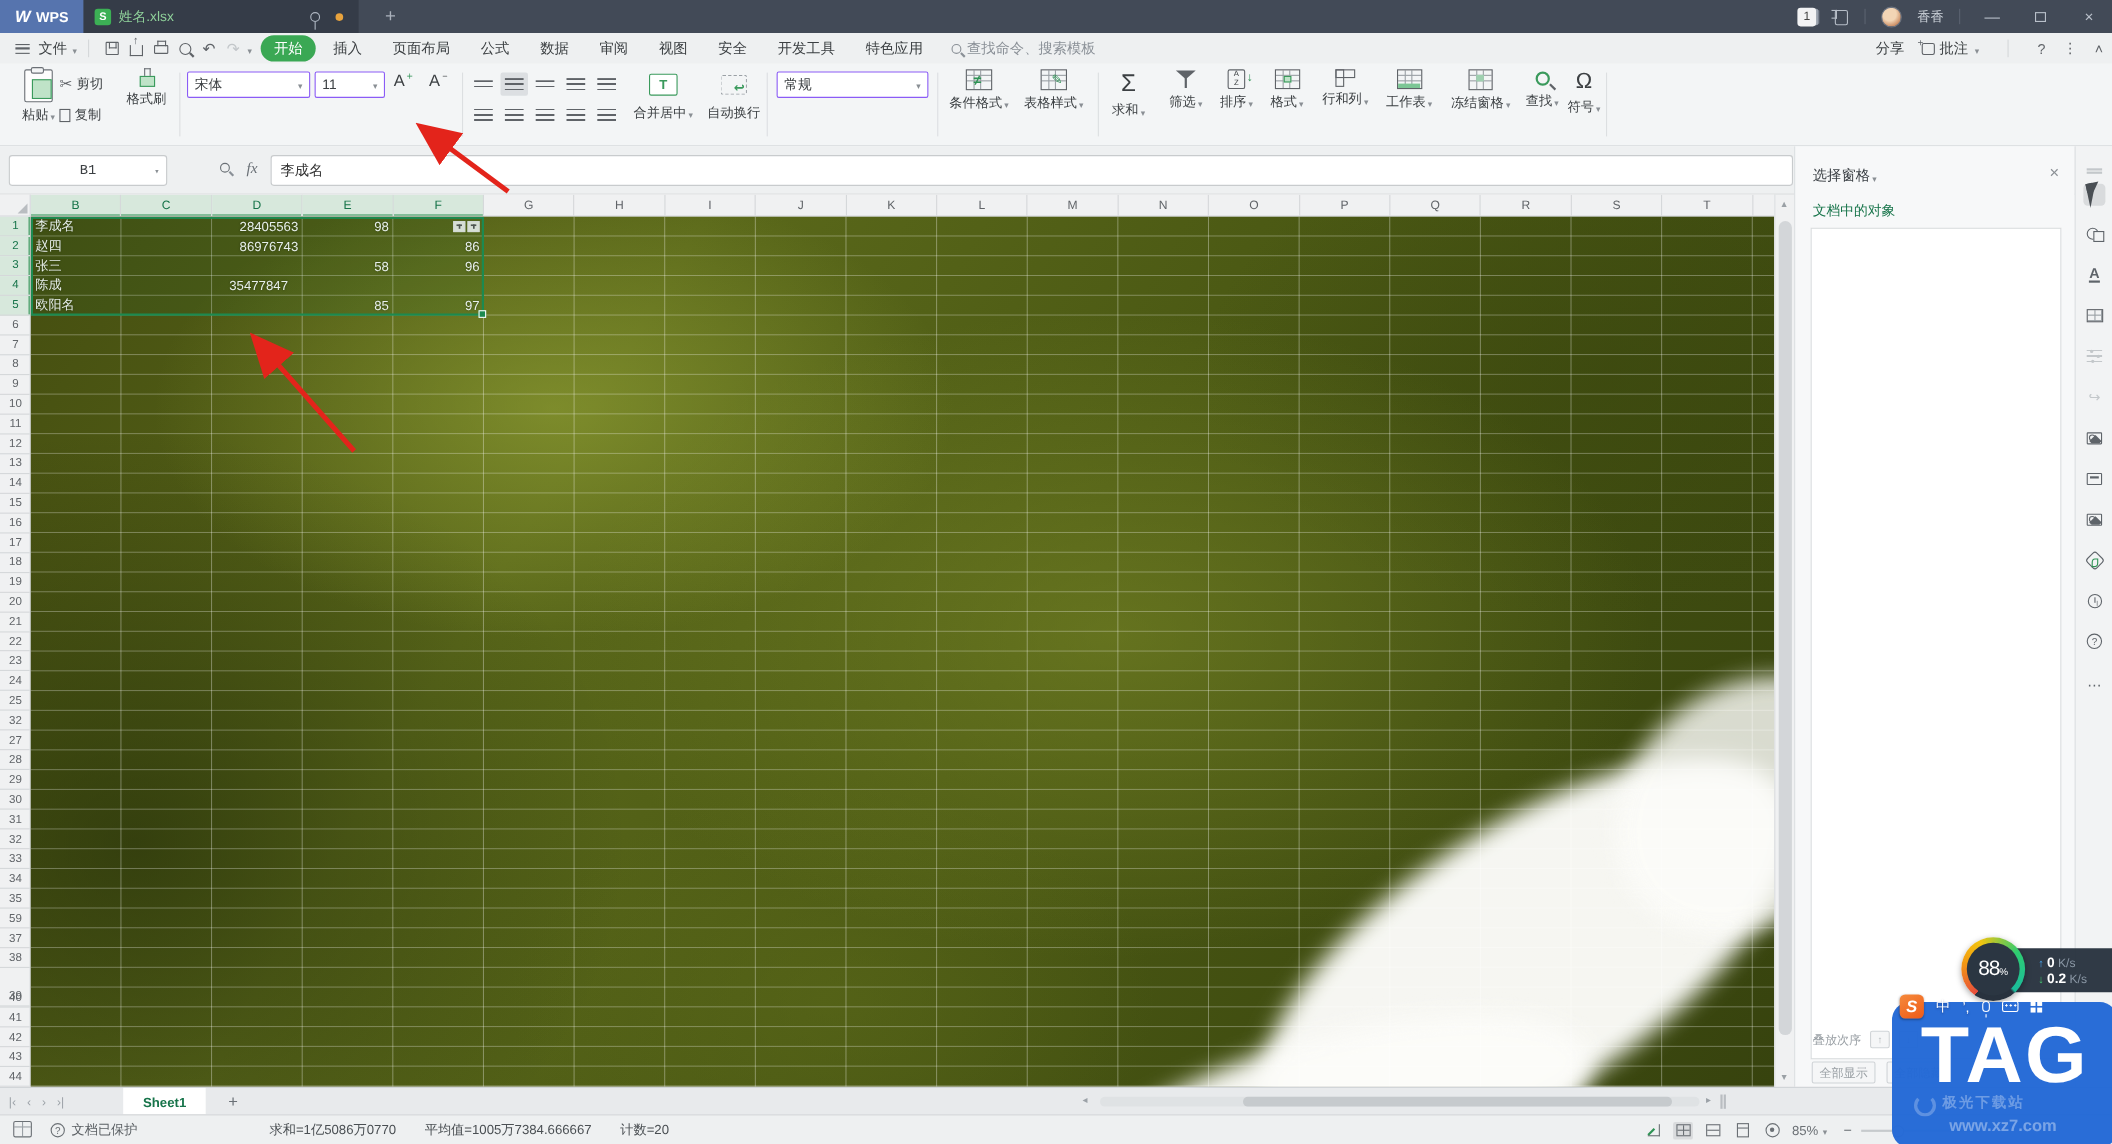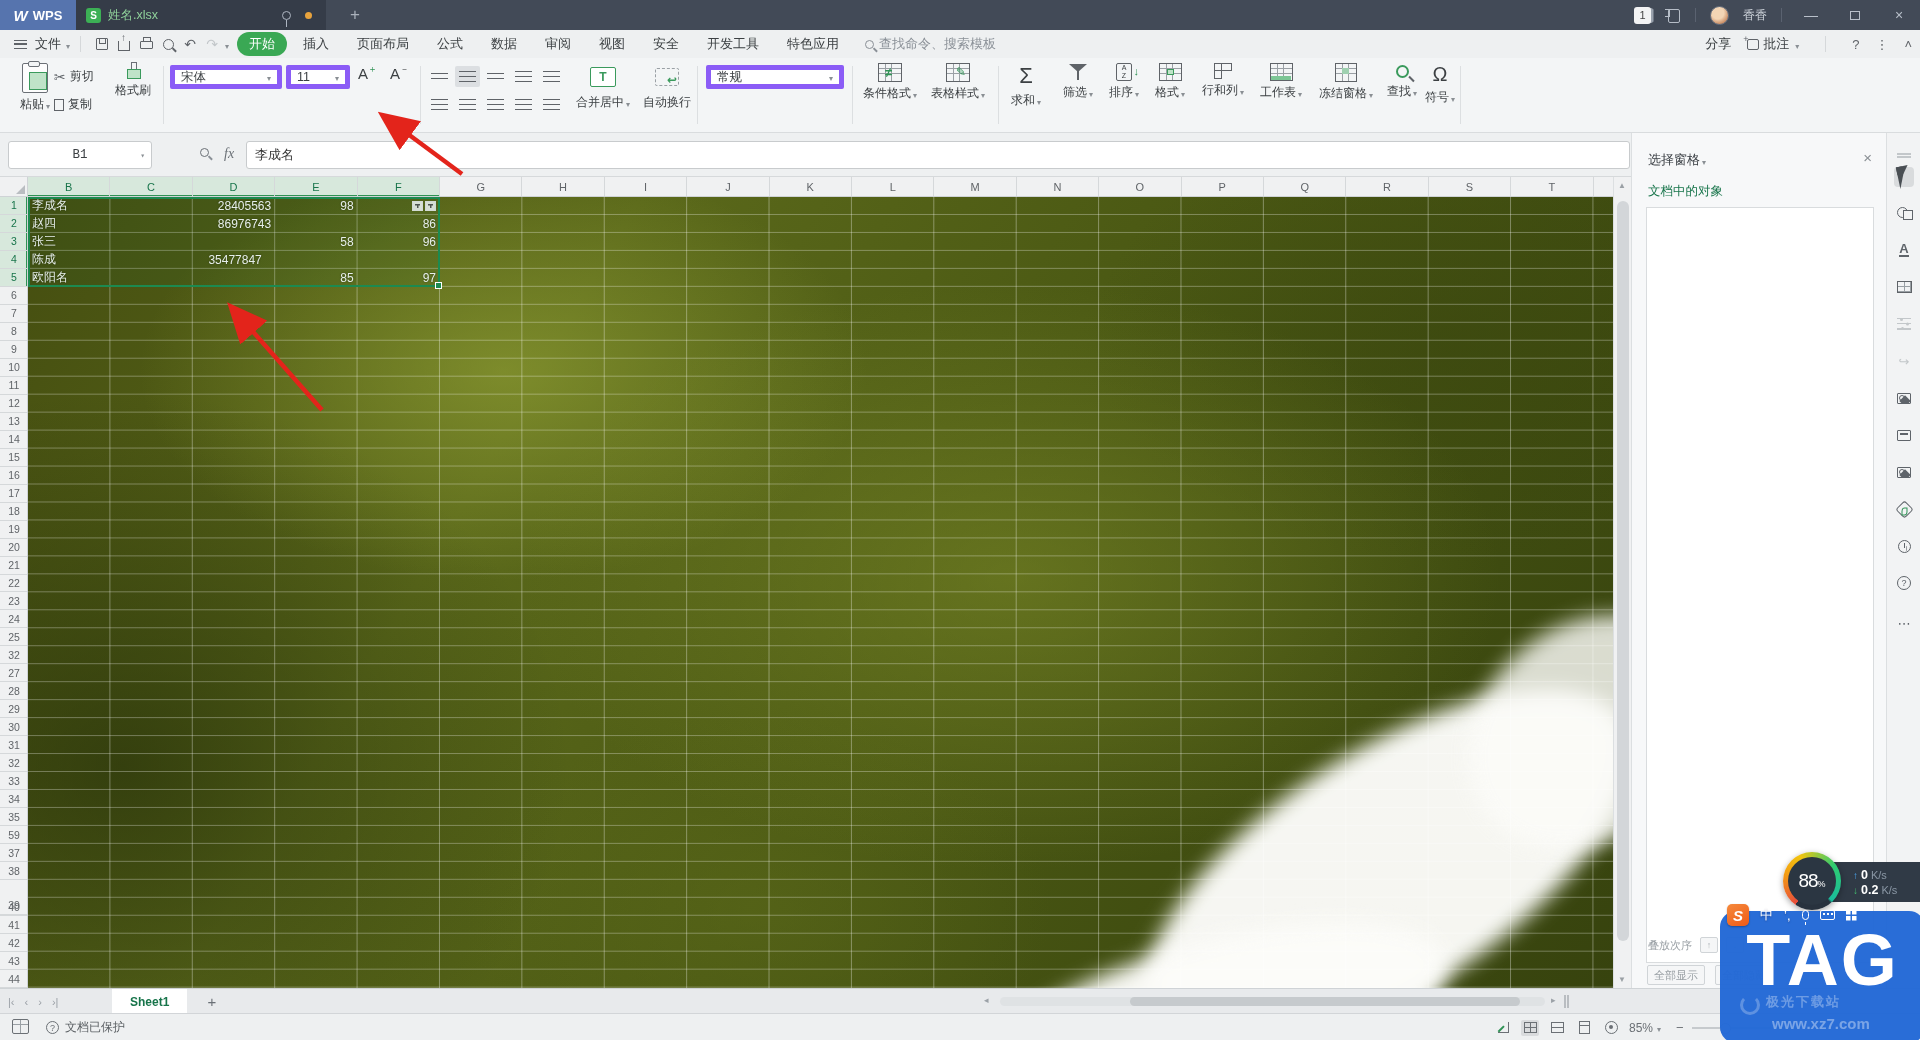--- a/index.html
+++ b/index.html
@@ -65,21 +65,21 @@
   .rsm{position:absolute;display:flex;align-items:center;gap:4px;font-size:12px;color:#3c4043;white-space:nowrap;}
   .ic-paste{width:26px;height:30px;border:1.8px solid #6b7076;border-radius:2px;position:relative;background:#fdfdfd;}
   .ic-paste::before{content:"";position:absolute;left:5px;top:-3px;width:10px;height:4px;background:#f3f5f6;border:1.5px solid #6b7076;border-radius:2px;}
   .ic-paste::after{content:"";position:absolute;left:6px;top:8px;width:16px;height:16px;background:#bfe3c8;border:1.5px solid #3a9a5c;}
   .ic-cut::before{content:"✂";font-size:14px;color:#5f6368;}
   .ic-copy{width:10px;height:12px;border:1.4px solid #5f6368;position:relative;background:#f3f5f6;}
   .ic-copy::after{content:"";position:absolute;left:2.5px;top:-4px;width:10px;height:12px;border:1.4px solid #5f6368;z-index:-1;}
   .ic-brush{width:18px;height:14px;position:relative;margin-bottom:2px;}
   .ic-brush::before{content:"";position:absolute;left:3px;top:6px;width:12px;height:8px;background:#bfe3c8;border:1.5px solid #3a9a5c;}
   .ic-brush::after{content:"";position:absolute;left:7px;top:-1px;width:4px;height:6px;border:1.5px solid #6b7076;border-bottom:0;}
-  .uisel{position:absolute;background:#fff;border:5px solid #8b5cf6;border-radius:2px;height:24px;display:flex;align-items:center;
+  .uisel{position:absolute;background:#fff;border:1px solid #8b5cf6;border-radius:2px;height:24px;display:flex;align-items:center;
     padding:0 6px;font-size:12.5px;color:#3c4043;justify-content:space-between;}
   .tbtn{position:absolute;display:flex;align-items:flex-start;color:#3c4043;font-size:15px;}
   .tbtn .sup{font-size:9px;margin-top:-2px;}
   .fmt{position:absolute;top:91px;height:22px;display:flex;align-items:center;gap:2px;color:#3c4043;}
   .icB::before{content:"B";font-weight:bold;font-size:14px;}
   .icI::before{content:"I";font-style:italic;font-family:"Liberation Serif",serif;font-size:14px;}
   .icU::before{content:"U";font-size:13px;border-bottom:2px solid #3a9a5c;}
   .mtbl{width:19px;height:15px;border:1.5px solid #5f6368;position:relative;
     background:linear-gradient(#9aa0a5,#9aa0a5) 0 4px/100% 1px no-repeat,linear-gradient(#9aa0a5,#9aa0a5) 0 9px/100% 1px no-repeat,
     linear-gradient(90deg,#9aa0a5,#9aa0a5) 6px 0/1px 100% no-repeat,linear-gradient(90deg,#9aa0a5,#9aa0a5) 12px 0/1px 100% no-repeat;}
@@ -769,20 +769,25 @@
     <span class="hsb-ar" style="left:1551px;">▸</span>
     <div class="splitter"></div>
   </div>
 
   <div class="statusbar">
     <div class="st-mode"></div>
     <div class="st-prot">
       <span class="shield">?</span>
       <span>文档已保护</span>
     </div>
+    <div class="st-stats">
+      <span>求和=1亿5086万0770</span>
+      <span>平均值=1005万7384.666667</span>
+      <span>计数=20</span>
+    </div>
     <div class="st-views">
       <span class="vico">
           <span class="v-exp"></span>
         </span>
       <span class="vico on">
           <span class="v-grid"></span>
         </span>
       <span class="vico">
           <span class="v-pb"></span>
         </span>

